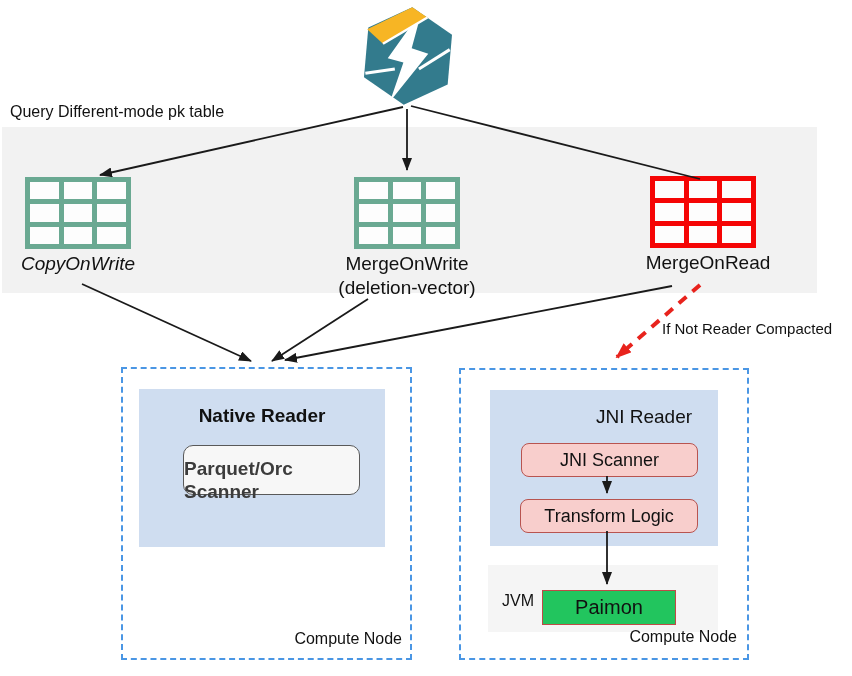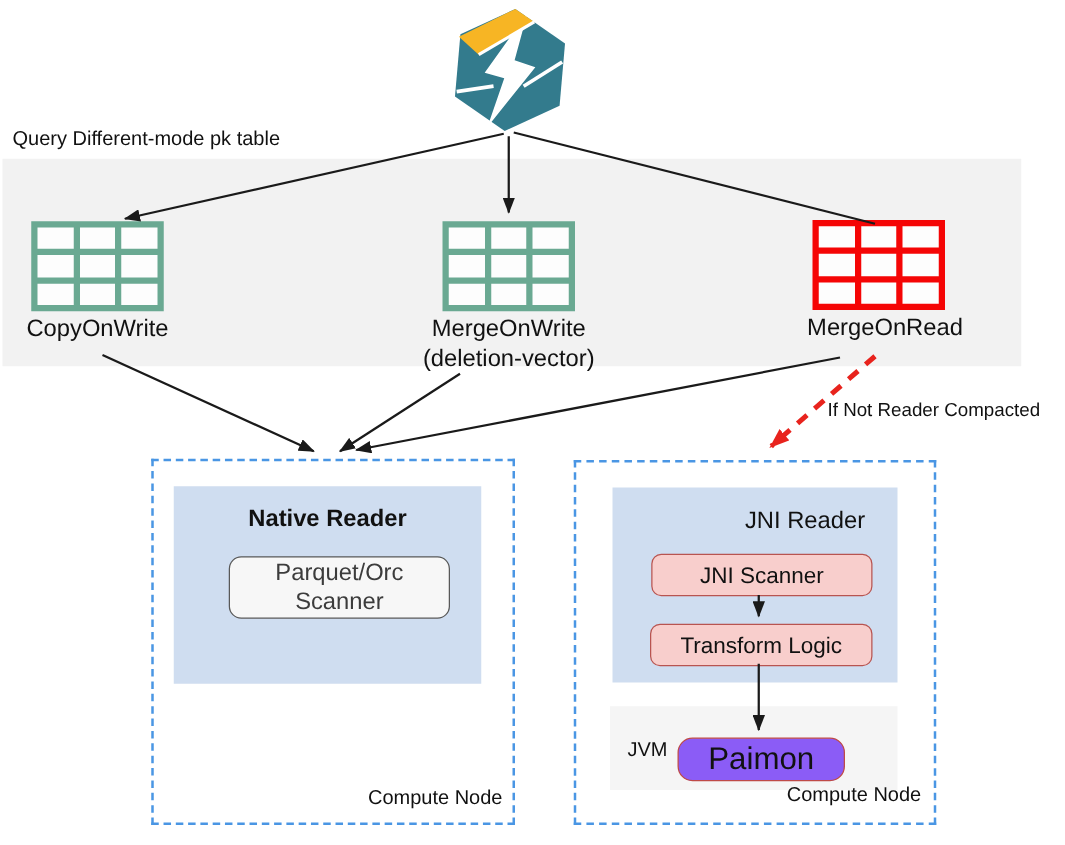--- a/index.html
+++ b/index.html
@@ -26,32 +26,32 @@
   .title-text{left:10px;top:103px;font-size:16px;}
   .annot{left:662px;top:320px;font-size:15px;}
   
   .node{border:2px dashed #4a96e4;box-sizing:border-box;}
   .node-left{left:121px;top:367px;width:291px;height:293px;}
   .node-right{left:459px;top:368px;width:290px;height:292px;}
   .bluerect{background:#cfddf0;}
   .reader-title{font-size:19px;text-align:center;}
   .scanner-gray{
     background:#f7f7f7;border:1.5px solid #595959;border-radius:10px;
-    font-size:19px;line-height:23px;text-align:center;color:#3c3c3c;
-    box-sizing:border-box;padding-top:1px;
+    font-size:19px;line-height:23px;color:#3c3c3c;
+    box-sizing:border-box;padding-top:11px;font-weight:bold;
   }
   .pinkbox{
     background:#f8cecc;border:1.5px solid #b85450;border-radius:8px;
     font-size:18px;text-align:center;box-sizing:border-box;
   }
   .jvmrect{background:#f5f5f5;}
   .jvm-label{font-size:16px;}
   .paimon-box{
-    background:#8b5cf6;border:1.5px solid #bf4a47;border-radius:12px;
-    font-size:25px;text-align:center;box-sizing:border-box;
+    background:#22c55e;border:1.5px solid #bf4a47;border-radius:0;
+    font-size:20px;text-align:center;box-sizing:border-box;
   }
   .footer-label{font-size:16px;}
   svg{display:block;}
   .overlay{left:0;top:0;pointer-events:none;}
 </style>
 </head>
 <body>
 
 <div id="stage">
 
@@ -76,21 +76,21 @@
     <i class="cell"></i>
       <i class="cell"></i>
       <i class="cell"></i>
     <i class="cell"></i>
       <i class="cell"></i>
       <i class="cell"></i>
     <i class="cell"></i>
       <i class="cell"></i>
       <i class="cell"></i>
   </div>
-  <div class="abs tbl-label" style="left:2px;top:252px;width:152px;">CopyOnWrite</div>
+  <div class="abs tbl-label" style="left:2px;top:252px;width:152px;font-style:italic;">CopyOnWrite</div>
 
   <div class="abs pk-table teal" style="left:354px;top:177px;width:106px;height:72px;">
     <i class="cell"></i>
       <i class="cell"></i>
       <i class="cell"></i>
     <i class="cell"></i>
       <i class="cell"></i>
       <i class="cell"></i>
     <i class="cell"></i>
       <i class="cell"></i>

